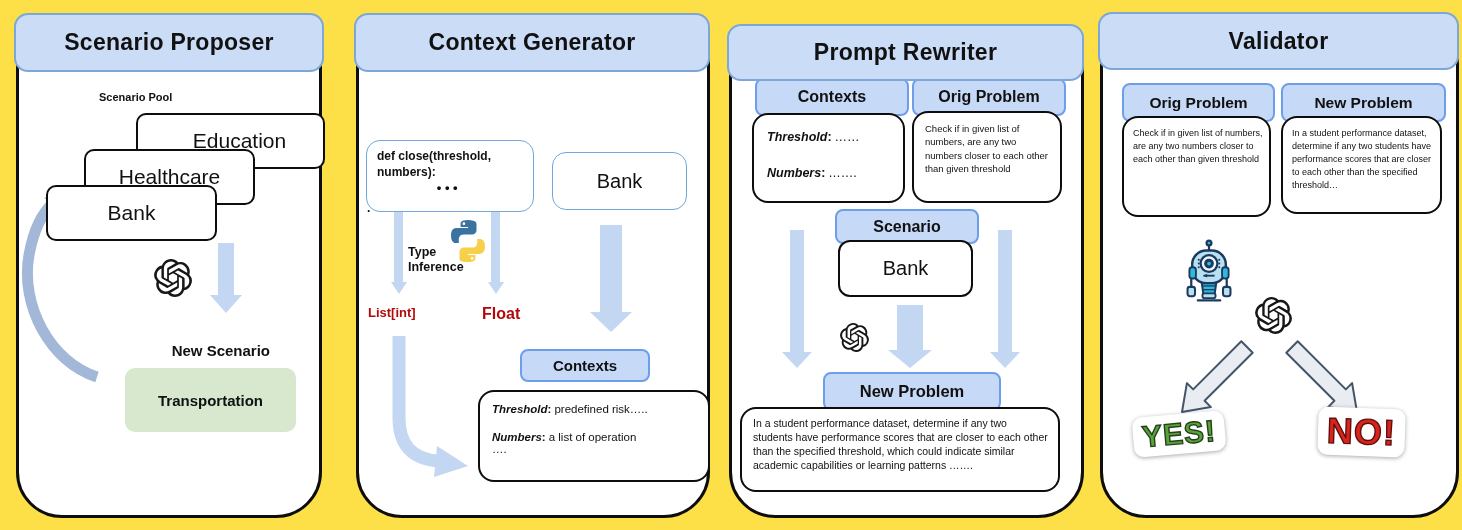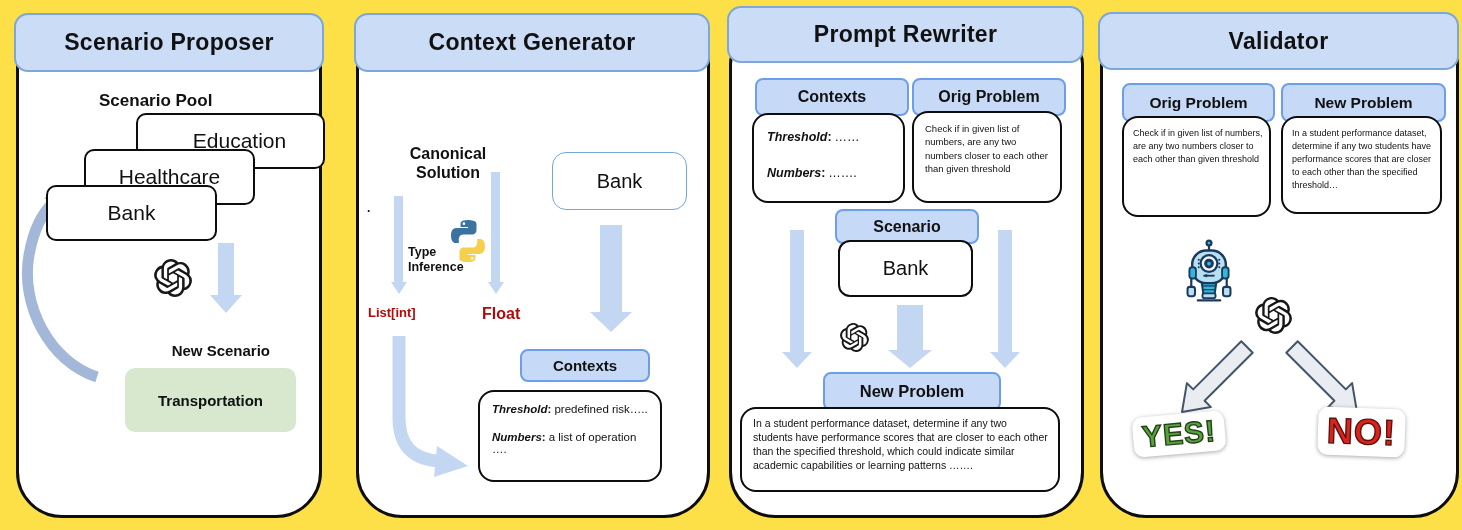--- a/index.html
+++ b/index.html
@@ -76,21 +76,21 @@
         <line x1="24" y1="40" x2="36" y2="40" style="stroke:var(--robot-outline)" stroke-width="2"></line>
         <path d="M24 40 l4 -2 v4 z" style="fill:var(--robot-outline)"></path>
       </symbol>
     </defs>
   </svg>
 
   <div class="abs panel" style="left:16px;top:38px;width:300px;height:474px;"></div>
   <div class="abs hdr" style="left:14px;top:13px;width:306px;height:55px;">
     <span>Scenario Proposer</span>
   </div>
-  <div class="abs" style="left:99px;top:91px;font-weight:bold;font-size:17px;z-index:1;">Scenario Pool</div>
+  <div class="abs" style="left:99px;top:91px;font-weight:bold;font-size:11px;z-index:1;">Scenario Pool</div>
   <div class="abs card" style="left:136px;top:113px;width:167px;height:52px;z-index:2;padding-left:18px;">Education</div>
   <div class="abs card" style="left:84px;top:149px;width:167px;height:52px;z-index:3;">Healthcare</div>
   <div class="abs card" style="left:46px;top:185px;width:167px;height:52px;z-index:4;">Bank</div>
   <svg class="abs" style="left:154px;top:259px;" width="38" height="38">
       <use href="#sym-openai"></use>
     </svg>
   <div class="abs arrow" style="left:210px;top:243px;width:32px;">
     <div class="shaft" style="width:16px;height:52px;"></div>
     <div class="head" style="border-left-width:16px;border-right-width:16px;border-top-width:18px;"></div>
   </div>
@@ -102,20 +102,25 @@
   <div class="abs greenbox" style="left:125px;top:368px;width:171px;height:64px;font-weight:bold;">Transportation</div>
 
   <div class="abs panel" style="left:356px;top:38px;width:348px;height:474px;"></div>
   <div class="abs hdr" style="left:354px;top:13px;width:352px;height:55px;">
     <span>Context Generator</span>
   </div>
   <div class="abs btitle" style="left:392px;top:96px;width:112px;">
     <div>Canonical</div>
     <div>Solution</div>
   </div>
+  <div class="abs bluebox" style="left:366px;top:140px;width:168px;height:72px;padding:7px 0 0 10px;box-sizing:border-box;z-index:2;">
+    <div class="codetxt">def close(threshold,</div>
+    <div class="codetxt">numbers):</div>
+    <div class="codetxt" style="text-align:center;width:90%;font-size:13px;">• • •</div>
+  </div>
   <div class="abs" style="left:367px;top:201px;font-size:12px;font-weight:bold;">.</div>
   <div class="abs arrow" style="left:390px;top:196px;width:17px;z-index:1;">
     <div class="shaft" style="width:9px;height:86px;"></div>
     <div class="head" style="border-left-width:8.5px;border-right-width:8.5px;border-top-width:12px;"></div>
   </div>
   <div class="abs arrow" style="left:487px;top:172px;width:17px;z-index:1;">
     <div class="shaft" style="width:9px;height:110px;"></div>
     <div class="head" style="border-left-width:8.5px;border-right-width:8.5px;border-top-width:12px;"></div>
   </div>
   <svg class="abs" style="left:444px;top:217px;z-index:2;" width="48" height="48">
@@ -134,32 +139,32 @@
   <div class="abs btitle" style="left:562px;top:103px;width:110px;">
     <div>Random</div>
     <div>Scenario</div>
   </div>
   <div class="abs bluebox" style="left:552px;top:152px;width:133px;height:56px;display:flex;align-items:center;justify-content:center;font-size:20px;">Bank</div>
   <div class="abs arrow" style="left:590px;top:225px;width:42px;">
     <div class="shaft" style="width:22px;height:87px;"></div>
     <div class="head" style="border-left-width:21px;border-right-width:21px;border-top-width:20px;"></div>
   </div>
   <div class="abs blabel" style="left:520px;top:349px;width:126px;height:29px;font-size:15px;">Contexts</div>
-  <div class="abs blackbox" style="left:478px;top:390px;width:184px;height:92px;padding:11px 8px 0 12px;box-sizing:border-box;font-size:11.5px;">
+  <div class="abs blackbox" style="left:478px;top:390px;width:232px;height:92px;padding:11px 8px 0 12px;box-sizing:border-box;font-size:11.5px;">
     <div class="entry">
       <span class="k">Threshold</span><span class="k2">:</span><span class="v">predefined risk…..</span>
     </div>
     <div class="entry" style="margin-top:16px;">
       <span class="k">Numbers</span><span class="k2">:</span><span class="v">a list of operation</span>
     </div>
     <div>….</div>
   </div>
 
   <div class="abs panel" style="left:729px;top:38px;width:349px;height:474px;"></div>
-  <div class="abs hdr" style="left:727px;top:6px;width:353px;height:53px;">
+  <div class="abs hdr" style="left:727px;top:24px;width:353px;height:53px;">
     <span>Prompt Rewriter</span>
   </div>
   <div class="abs blabel" style="left:755px;top:78px;width:150px;height:34px;font-size:16px;">Contexts</div>
   <div class="abs blabel" style="left:912px;top:78px;width:150px;height:34px;font-size:16px;">Orig Problem</div>
   <div class="abs blackbox" style="left:752px;top:113px;width:153px;height:90px;padding:15px 4px 0 13px;box-sizing:border-box;font-size:12.5px;">
     <div class="entry">
       <span class="k">Threshold</span><span class="k2">:</span><span class="v">……</span>
     </div>
     <div class="entry" style="margin-top:22px;">
       <span class="k">Numbers</span><span class="k2">:</span><span class="v">…….</span>

